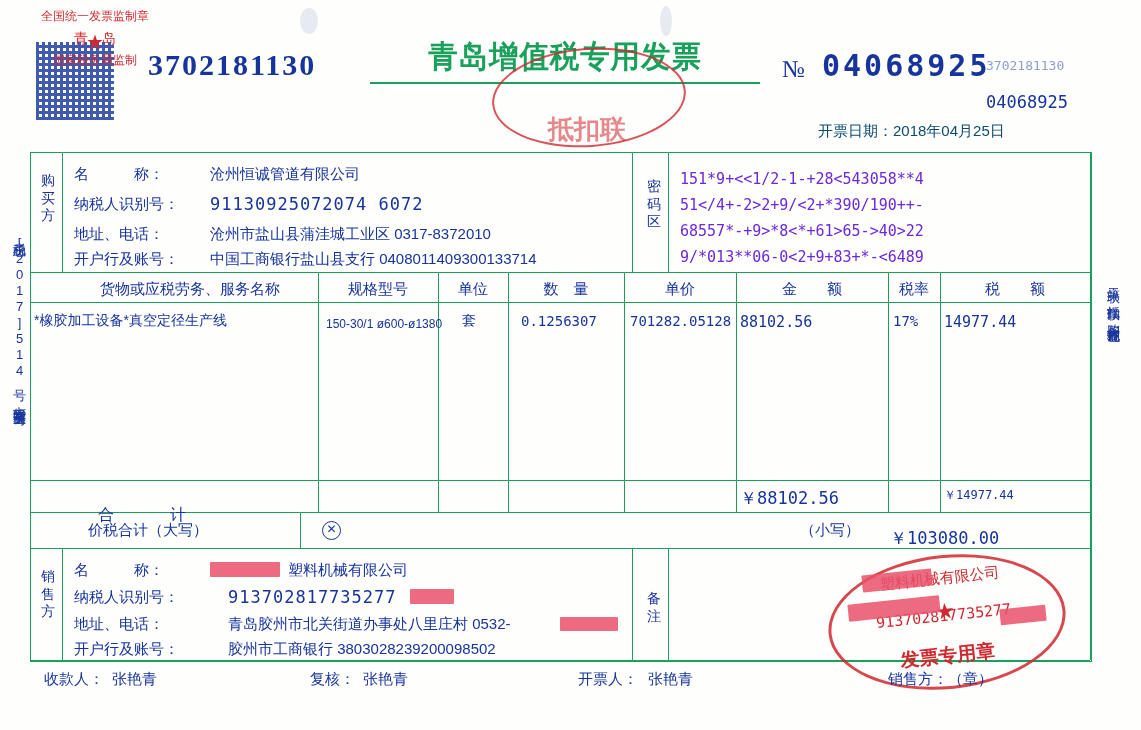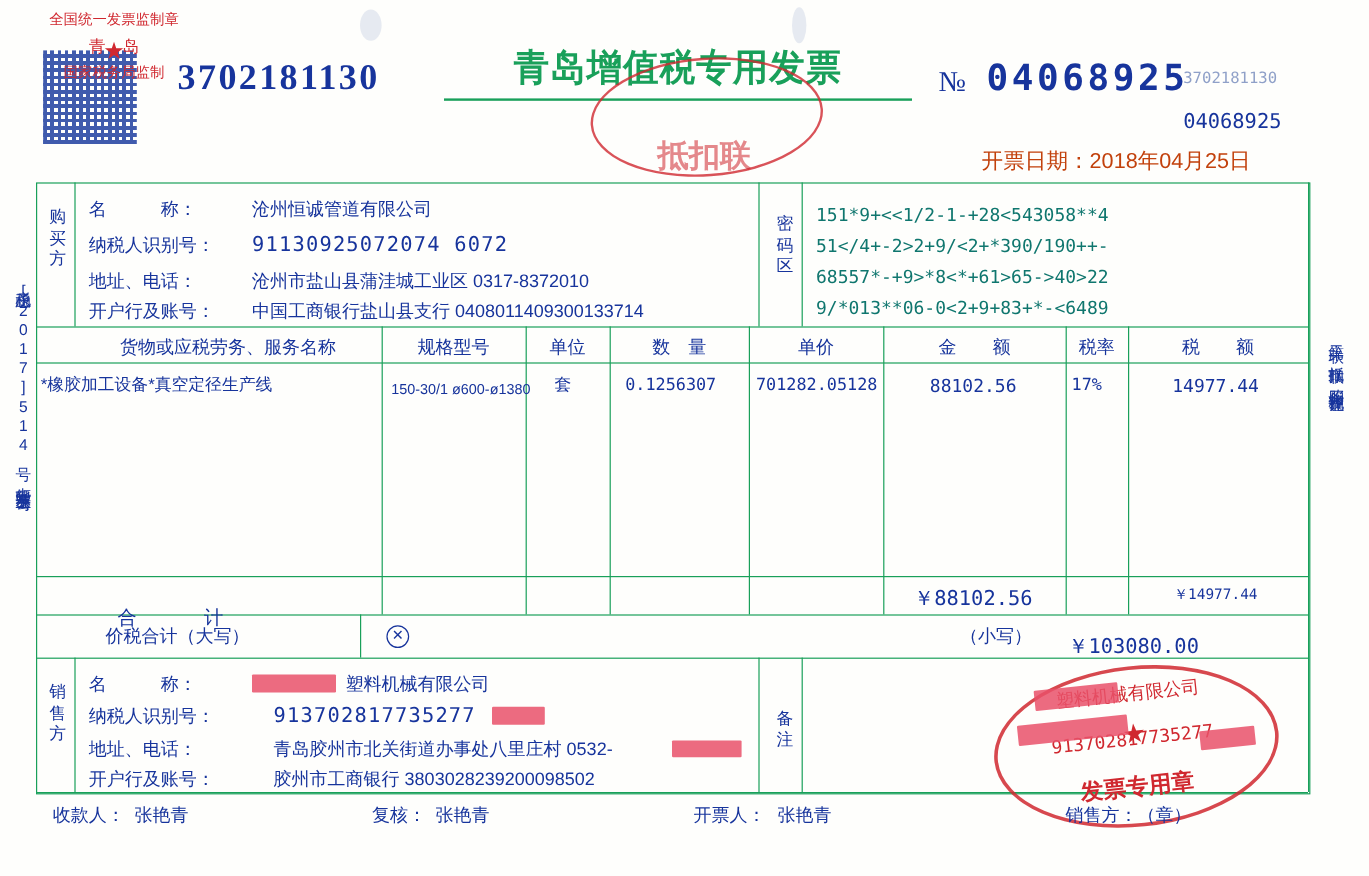--- a/index.html
+++ b/index.html
@@ -47,21 +47,21 @@
   }
   .no-faint{
     position:absolute;left:986px;top:58px;font-size:13px;color:#8fa0c8;
     font-family:"DejaVu Sans Mono",monospace;
   }
   .no-second{
     position:absolute;left:986px;top:92px;font-size:17px;color:#17349c;
     font-family:"DejaVu Sans Mono",monospace;
   }
   .date-line{
-    position:absolute;left:818px;top:122px;font-size:18px;color:#c2410c;
+    position:absolute;left:818px;top:122px;font-size:15px;color:#0c4a6e;
   }
   
   .stamp-top{
     position:absolute;left:492px;top:48px;width:190px;height:95px;
     border:2.5px solid #d0282f;border-radius:50%;
     transform:rotate(-4deg);opacity:.8;
   }
   .stamp-top-inner{
     position:absolute;left:0;top:0;width:190px;height:95px;
     color:#d0282f;font-size:12px;text-align:center;
@@ -87,27 +87,27 @@
   
   .side-label{
     position:absolute;width:28px;text-align:center;font-size:14px;color:#17349c;
     line-height:1.25;
   }
   .lbl{position:absolute;font-size:15px;color:#17349c;white-space:nowrap;}
   .val{position:absolute;font-size:15px;color:#17349c;white-space:nowrap;}
   .val-mono{font-family:"DejaVu Sans Mono",monospace;font-size:15px;}
   .cipher{
     position:absolute;font-family:"DejaVu Sans Mono",monospace;
-    font-size:15px;color:#0f766e;line-height:1.55;white-space:pre;
+    font-size:15px;color:#6d28d9;line-height:1.55;white-space:pre;
   }
   .colhdr{
     position:absolute;font-size:15px;color:#17349c;text-align:center;white-space:nowrap;
   }
   .cell{position:absolute;font-size:14px;color:#17349c;white-space:nowrap;}
-  .cell-r{position:absolute;font-size:15px;color:#17349c;text-align:center;}
+  .cell-r{position:absolute;font-size:15px;color:#17349c;text-align:left;}
   .sm{font-size:12px;}
   
   .right-side{
     position:absolute;left:1098px;top:278px;width:22px;
     font-size:13px;color:#17349c;line-height:1.15;
     writing-mode:vertical-rl;text-orientation:upright;letter-spacing:1px;
   }
   .left-side{
     position:absolute;left:4px;top:232px;width:22px;
     font-size:13px;color:#17349c;line-height:1.15;

